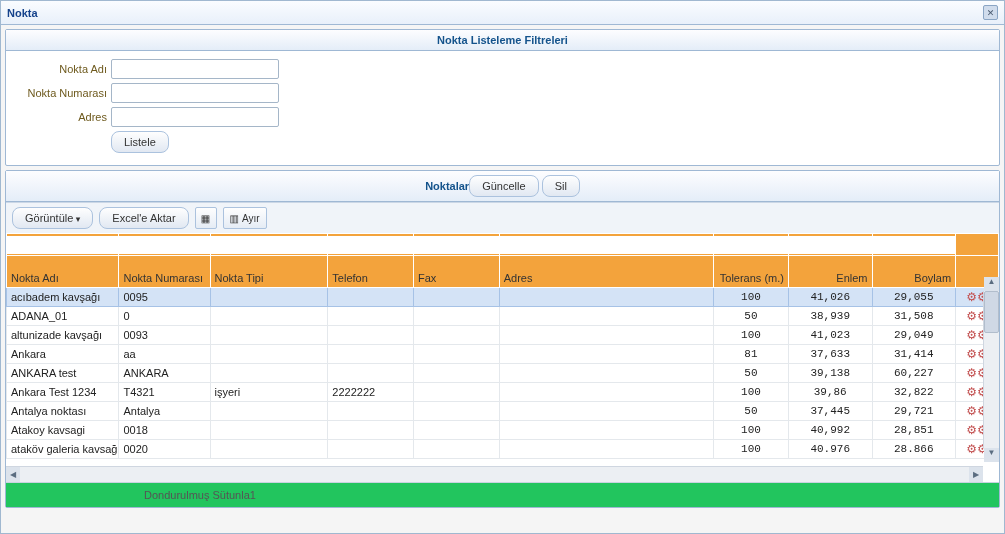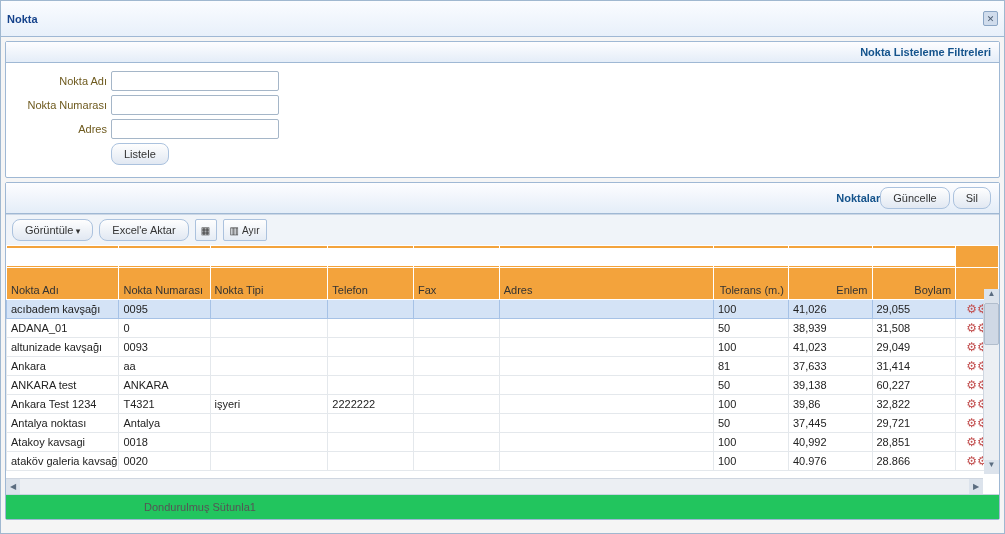--- a/index.html
+++ b/index.html
@@ -1,45 +1,45 @@
 <!DOCTYPE html>
 <html><head>
 <meta charset="utf-8">
 <style>
 * { box-sizing: border-box; margin: 0; padding: 0; }
 body { font-family: Verdana, Arial, sans-serif; font-size: 11px; background: #f2f2f2; color: #333; }
 
 .window { width: 1005px; height: 534px; background: #f5f5f5; border: 1px solid #a0b8d0; position: relative; }
 
-.window-header { background: linear-gradient(#fafcff, #e8f0fa); border-bottom: 1px solid #9fb8d4; height: 36px; padding: 3px 6px; display: flex; justify-content: space-between; align-items: center; }
+.window-header { background: linear-gradient(#fafcff, #e8f0fa); border-bottom: 1px solid #9fb8d4; height: 24px; padding: 3px 6px; display: flex; justify-content: space-between; align-items: center; }
 .window-title { color: #15428b; font-weight: bold; font-size: 11px; }
 .close-x { width: 15px; height: 15px; background: #d0dcec; border: 1px solid #8aa5c4; border-radius: 2px; color: #4a5b70; font-size: 9px; display: flex; align-items: center; justify-content: center; cursor: pointer; }
 
 .section { margin: 4px; border: 1px solid #9fb8d4; background: #fff; border-radius: 2px; }
-.section-header { background: linear-gradient(#fdfdff, #e4edf8); border-bottom: 1px solid #9fb8d4; padding: 4px 8px; display: flex; justify-content: flex-end; align-items: center; }
+.section-header { background: linear-gradient(#fdfdff, #e4edf8); border-bottom: 1px solid #9fb8d4; padding: 4px 8px; display: flex; justify-content: center; align-items: center; }
 .section-title { color: #14538c; font-weight: bold; font-size: 11px; }
 
 .filter-body { padding: 8px 10px; }
 .field-row { display: flex; align-items: center; margin-bottom: 4px; }
 .field-label { width: 95px; text-align: right; color: #6e5a1e; font-size: 11px; padding-right: 4px; }
 .field-input { width: 168px; height: 20px; border: 1px solid #a5b6c8; border-radius: 2px; padding: 0 4px; font-size: 11px; }
 
 .btn { background: linear-gradient(#fefefe, #e1e8f2); border: 1px solid #abc2de; border-radius: 8px; padding: 2px 12px; font-size: 11px; color: #333; cursor: pointer; height: 22px; }
 
 .toolbar { display: flex; gap: 6px; padding: 4px 6px; border-top: 1px solid #cbd7e6; background: #f0f4f9; align-items: center; }
 .toolbar .mini-icon { width: 22px; height: 22px; background: linear-gradient(#fefefe, #e5ecf5); border: 1px solid #abc2de; border-radius: 2px; display: flex; align-items: center; justify-content: center; cursor: pointer; font-size: 10px; }
 
 .grid-wrap { position: relative; }
 .grid { width: 100%; border-collapse: collapse; table-layout: fixed; }
 .filter-row th { background: #f3a33c; border: 1px solid #fff; height: 22px; padding: 0; }
 .filter-row input { width: 100%; height: 18px; border: 1px solid #fff; background: #fff; font-size: 11px; padding: 0 2px; }
 .head-row th { background: #f3a33c; color: #333; font-weight: normal; font-size: 11px; text-align: left; padding: 3px 4px; border: 1px solid #fff; height: 32px; vertical-align: bottom; }
 .head-row th.num { text-align: right; }
 tbody td { border: 1px solid #e4e8ec; padding: 2px 4px; font-size: 11px; height: 19px; white-space: nowrap; overflow: hidden; color: #222; }
-tbody td.num { text-align: left; }
+tbody td.num { text-align: center; font-family: Liberation Mono, monospace; }
 tbody tr.selected td { background: #d4e3f6; border-color: #a6c2e6; }
 .action-cell { text-align: center; }
 .gear { color: #c35151; font-size: 12px; }
 
 .vscroll { position: absolute; right: 0; top: 58px; width: 16px; bottom: 18px; background: #eceff3; border-left: 1px solid #cfd6e0; }
 .vscroll .thumb { position: absolute; top: 0; width: 100%; height: 42px; background: #cfd8e5; border: 1px solid #b1bdcc; border-radius: 2px; }
 .vscroll .arr { position: absolute; width: 100%; height: 14px; background: #dce3ec; font-size: 8px; text-align: center; color: #5a6c80; }
 .vscroll .arr.up { top: -14px; }
 .vscroll .arr.dn { bottom: -14px; }
 

